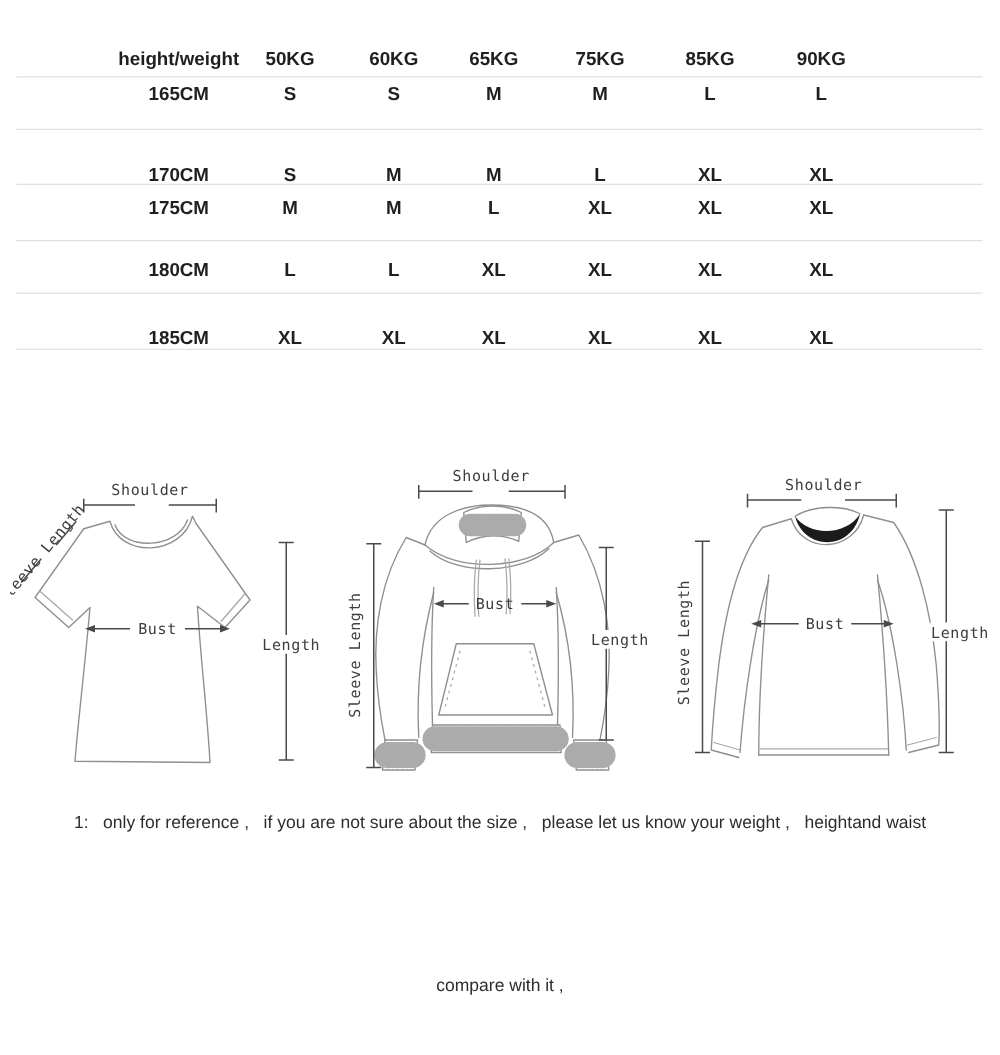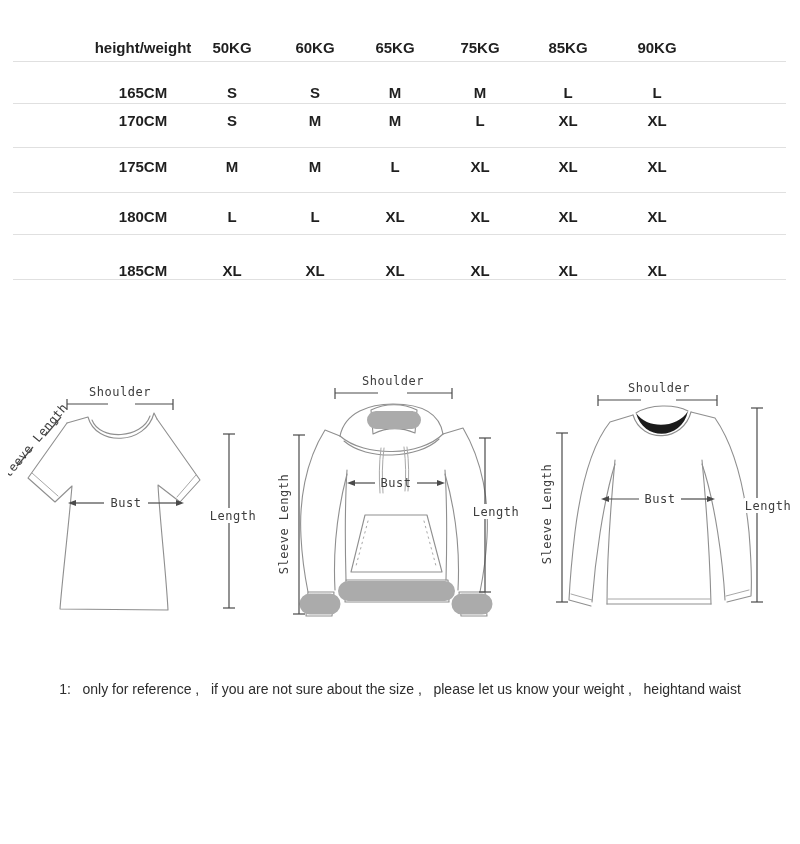--- a/index.html
+++ b/index.html
@@ -41,31 +41,31 @@
     <div class="trow" style="top:39px">
       <span class="tcell c0">height/weight</span>
       <span class="tcell c1">50KG</span>
       <span class="tcell c2">60KG</span>
       <span class="tcell c3">65KG</span>
       <span class="tcell c4">75KG</span>
       <span class="tcell c5">85KG</span>
       <span class="tcell c6">90KG</span>
     </div>
 
-    <div class="trow" style="top:84px">
+    <div class="trow" style="top:67px">
       <span class="tcell c0">165CM</span>
       <span class="tcell c1">S</span>
       <span class="tcell c2">S</span>
       <span class="tcell c3">M</span>
       <span class="tcell c4">M</span>
       <span class="tcell c5">L</span>
       <span class="tcell c6">L</span>
     </div>
 
-    <div class="trow" style="top:112px">
+    <div class="trow" style="top:132px">
       <span class="tcell c0">170CM</span>
       <span class="tcell c1">S</span>
       <span class="tcell c2">M</span>
       <span class="tcell c3">M</span>
       <span class="tcell c4">L</span>
       <span class="tcell c5">XL</span>
       <span class="tcell c6">XL</span>
     </div>
 
     <div class="trow" style="top:158px">
@@ -220,15 +220,16 @@
       <text x="125" y="151" text-anchor="middle">Bust</text>
 
       <line class="meas" x1="222" y1="56" x2="222" y2="250"></line>
       <line class="meas" x1="216" y1="56" x2="228" y2="56"></line>
       <line class="meas" x1="216" y1="250" x2="228" y2="250"></line>
       <rect x="209" y="146" width="48" height="15" fill="#ffffff"></rect>
       <text x="233" y="158" text-anchor="middle">Length</text>
     </g>
   </svg>
 
-  <div class="note" style="top:680px">1:   only for reference ,   if you are not sure about the size ,   please let us know your weight ,   heightand waist</div>
+  <div class="note" style="top:648px">1:   only for reference ,   if you are not sure about the size ,   please let us know your weight ,   heightand waist</div>
+  <div class="note" style="top:779px">compare with it ,</div>
 
 </div>
 
 </body></html>

